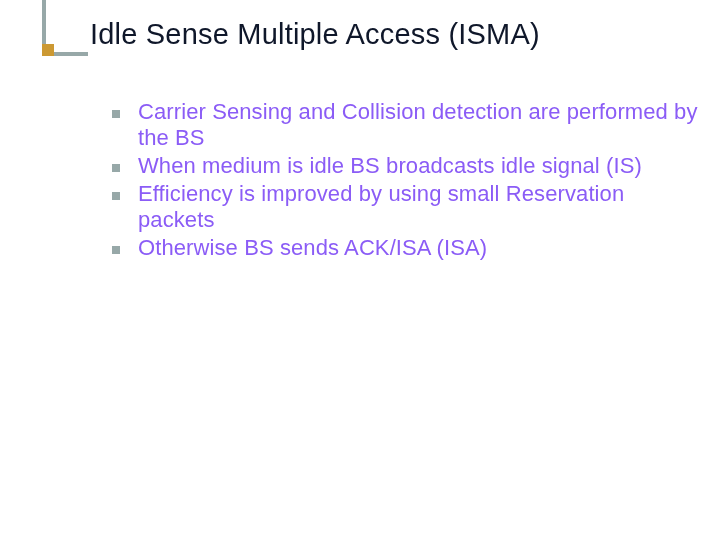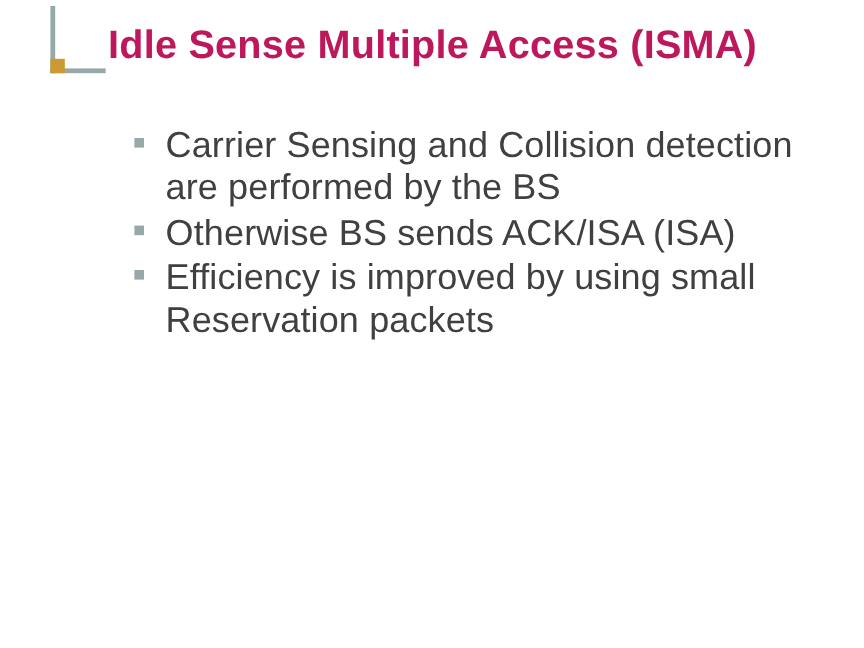--- a/index.html
+++ b/index.html
@@ -37,38 +37,38 @@
     }
     .title-corner {
       position: absolute;
       left: 42px;
       bottom: -5px;
       width: 12px;
       height: 12px;
       background: #cc9933;
     }
     h1.slide-title {
-      font-size: 33px;
-      font-weight: 700;
-      color: #be185d;
+      font-size: 29px;
+      font-weight: 400;
+      color: #0f172a;
       line-height: 1.15;
       letter-spacing: 0.2px;
     }
     .content {
       margin-top: 48px;
       padding-left: 108px;
       padding-right: 18px;
     }
     ul.bullets {
       list-style: none;
     }
     ul.bullets li {
       position: relative;
-      font-size: 30px;
-      color: #404040;
+      font-size: 22px;
+      color: #8b5cf6;
       line-height: 1.18;
       padding-left: 30px;
       margin-bottom: 2px;
       letter-spacing: 0.1px;
     }
     ul.bullets li::before {
       content: "";
       position: absolute;
       left: 4px;
       top: 11px;
@@ -83,16 +83,17 @@
 <div class="title-block">
   <div class="title-side"></div>
   <div class="title-underline"></div>
   <div class="title-corner"></div>
   <h1 class="slide-title">Idle Sense Multiple Access (ISMA)</h1>
 </div>
 
 <div class="content">
   <ul class="bullets">
     <li>Carrier Sensing and Collision detection are performed by the BS</li>
+    <li>When medium is idle BS broadcasts idle signal (IS)</li>
+    <li>Efficiency is improved by using small Reservation packets</li>
     <li>Otherwise BS sends ACK/ISA  (ISA)</li>
-    <li>Efficiency is improved by using small Reservation packets</li>
   </ul>
 </div>
 
 </body></html>

